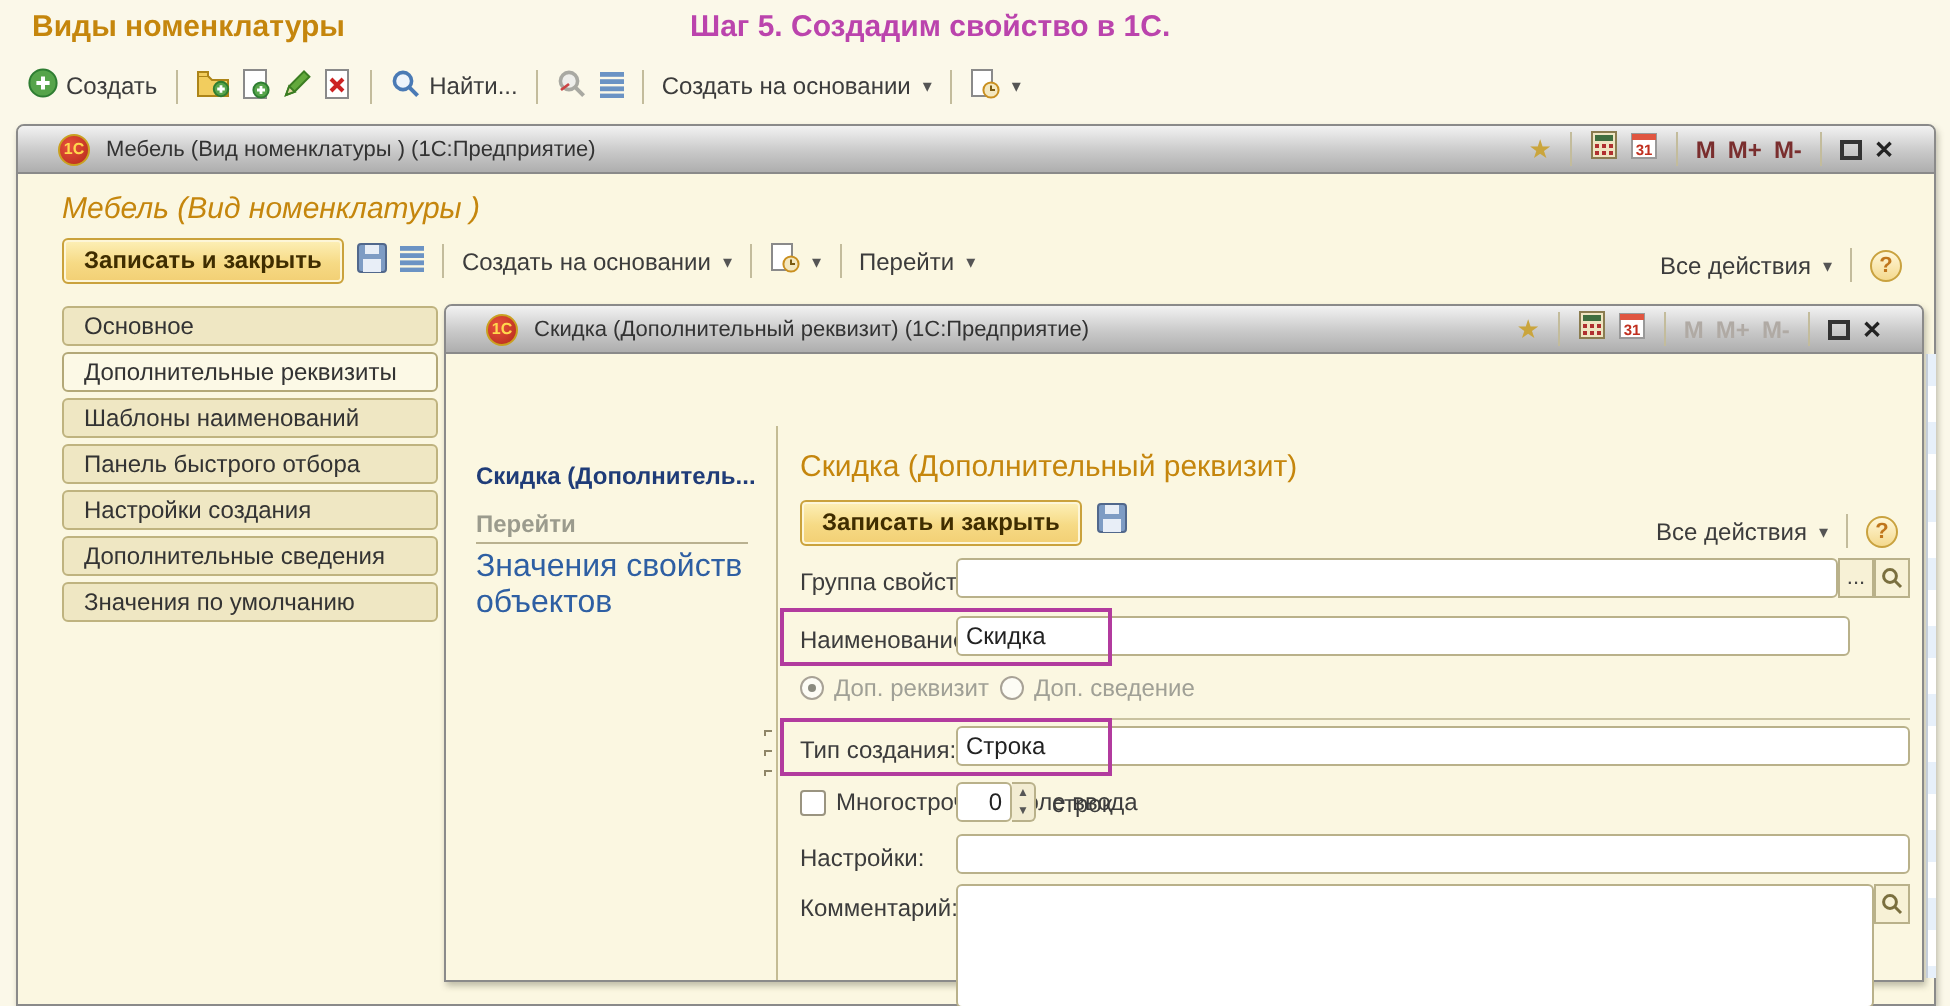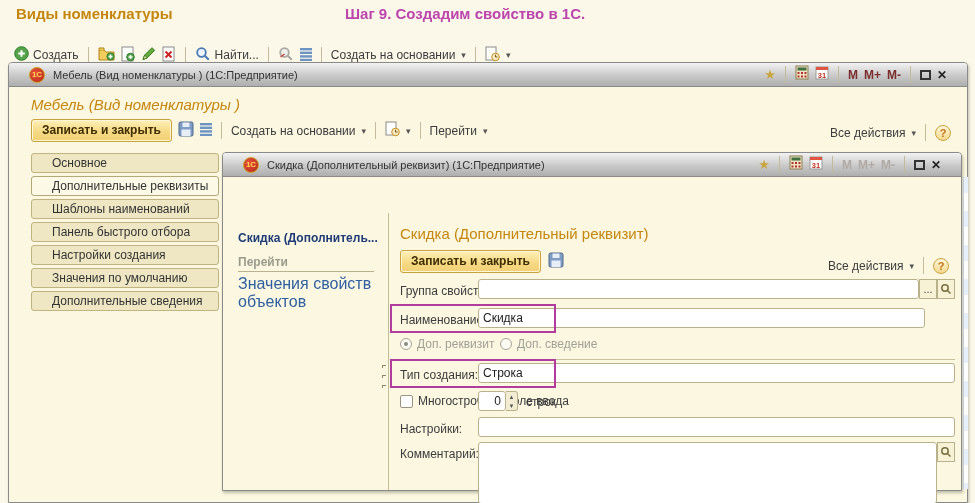--- a/index.html
+++ b/index.html
@@ -4,21 +4,21 @@
 <style>
   * { margin:0; padding:0; box-sizing:border-box; }
   html,body { width:975px; height:503px; }
   body { font-family:"Liberation Sans", sans-serif; background:#fbf8e9; position:relative; overflow:hidden; }
 
   
   .page-title { position:absolute; left:16px; top:5px; font-size:15px; font-weight:bold; color:#c5860d; }
   .step-title { position:absolute; left:345px; top:5px; font-size:15px; font-weight:bold; color:#bb44ad; }
 
   
-  .top-toolbar { position:absolute; left:14px; top:43px; height:24px; display:flex; align-items:center; gap:6px; font-size:12px; color:#3c3c3c; }
+  .top-toolbar { position:absolute; left:14px; top:31px; height:24px; display:flex; align-items:center; gap:6px; font-size:12px; color:#3c3c3c; }
   .tb-sep { width:1px; height:17px; background:#c3bc9c; margin:0 3px; }
   .tb-item { display:flex; align-items:center; gap:4px; cursor:default; }
   .caret { font-size:9px; color:#555; margin-left:2px; }
 
   
   .window { position:absolute; background:#fbf7e1; border:1px solid #8a8a8a; border-radius:4px 4px 0 0; box-shadow:1px 2px 3px rgba(80,80,60,.35); }
   .win-main { left:8px; top:62px; width:960px; height:441px; }
   .win-dialog { left:222px; top:152px; width:740px; height:339px; z-index:5; }
   .titlebar { height:24px; border-radius:3px 3px 0 0; background:linear-gradient(#f2f2f2,#c9c9c9 55%,#aeaeae); border-bottom:1px solid #8a8a8a; display:flex; align-items:center; padding:0 20px; }
   .tb-title { font-size:11px; color:#333; margin-left:8px; white-space:nowrap; overflow:hidden; }
@@ -32,21 +32,21 @@
 
   
   .mw-heading { position:absolute; left:22px; top:33px; font-size:15px; color:#c5860d;font-style:italic; }
   .mw-toolbar { position:absolute; left:22px; top:56px; display:flex; align-items:center; gap:6px; font-size:12px; color:#3c3c3c; }
   .gold-btn { background:linear-gradient(#fdf0b8,#f6da85 55%,#f2cf74); border:1px solid #caa23c; border-radius:3px; padding:3px 10px 4px; font-size:12px; font-weight:bold; color:#3f2d00; box-shadow:0 0 0 1px #fdf6d8 inset; }
   .actions-right { position:absolute; display:flex; align-items:center; gap:6px; font-size:12px; color:#3c3c3c; }
   .mw-actions { right:16px; top:61px; }
   .help-btn { width:16px; height:16px; border-radius:50%; background:linear-gradient(#fff7d8,#f4d98e); border:1px solid #c9a23f; color:#c0761c; font-size:11px; font-weight:bold; display:flex; align-items:center; justify-content:center; }
 
   .tabs { position:absolute; left:22px; top:90px; width:188px; }
-  .tab { height:20px; line-height:19px; margin-bottom:3px; background:#efe7c3; border:1px solid #bfb37f; border-radius:3px; font-size:12px; color:#333; padding-left:20px; cursor:default; }
+  .tab { height:20px; line-height:19px; margin-bottom:3px; background:#efe7c3; border:1px solid #bfb37f; border-radius:3px; font-size:12px; color:#333; padding-left:10px; cursor:default; }
   .tab.active { background:#fcf9e6; border-color:#b3a878; }
 
   .table-sliver { position:absolute; left:963px; top:177px; width:5px; height:312px; z-index:6;
     background:repeating-linear-gradient(180deg,#e7f0fa 0 16px,#ffffff 16px 34px); border-left:1px solid #c4cdd8; }
 
   
   .dlg-body { position:absolute; left:0; top:24px; right:0; bottom:0; display:flex;margin-top:36px; }
   .dlg-left { width:166px; border-right:1px solid #c4bc94; position:relative; flex:0 0 auto; }
   .lp-title { position:absolute; left:15px; top:18px; font-size:12px; font-weight:bold; color:#1f3c78; }
   .lp-section { position:absolute; left:15px; top:42px; width:136px; font-size:12px; font-weight:bold; color:#9a9а8а; color:#9b9b8d; border-bottom:1px solid #b9b190; padding-bottom:2px; }
@@ -71,21 +71,21 @@
   .spin-arrows { position:absolute; width:12px; height:20px; display:flex; flex-direction:column; border:1px solid #b9b18a; border-left:none; background:#f2ecd2; border-radius:0 3px 3px 0; }
   .spin-arrows span { flex:1; font-size:6px; color:#555; display:flex; align-items:center; justify-content:center; }
   .dlg-link { position:absolute; font-size:12px; color:#2e5fa3; text-decoration:underline; cursor:pointer; }
   textarea.f-input { resize:none; }
   .lens-btn svg { display:block; }
 </style>
 </head>
 <body>
 
 <div class="page-title">Виды номенклатуры</div>
-<div class="step-title">Шаг 9. Создадим свойство в 1С.</div>
+<div class="step-title">Шаг 5. Создадим свойство в 1С.</div>
 
 <div class="top-toolbar">
   <div class="tb-item">
     <span><svg width="15" height="15">
           <circle cx="7.5" cy="7.5" r="6.8" fill="#56a44a" stroke="#2e7d32"></circle>
           <path d="M7.5 4.2v6.6M4.2 7.5h6.6" stroke="#fff" stroke-width="2"></path>
         </svg></span>
     <span>Создать</span>
   </div>
   <div class="tb-sep"></div>
@@ -226,22 +226,22 @@
     <div class="tb-sep"></div>
     <div class="help-btn">?</div>
   </div>
 
   <div class="tabs">
     <div class="tab">Основное</div>
     <div class="tab active">Дополнительные реквизиты</div>
     <div class="tab">Шаблоны наименований</div>
     <div class="tab">Панель быстрого отбора</div>
     <div class="tab">Настройки создания</div>
+    <div class="tab">Дополнительные сведения</div>
     <div class="tab">Значения по умолчанию</div>
-    <div class="tab">Дополнительные сведения</div>
   </div>
 </div>
 
 <div class="table-sliver"></div>
 
 <div class="window win-dialog">
   <div class="titlebar">
     <div class="onec-icon">1С</div>
     <div class="tb-title">Скидка (Дополнительный реквизит)  (1С:Предприятие)</div>
     <div class="tb-right">

